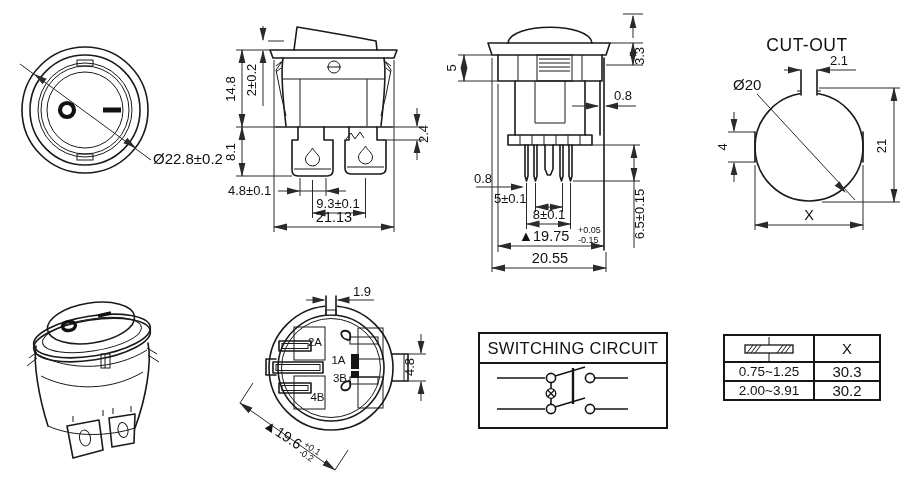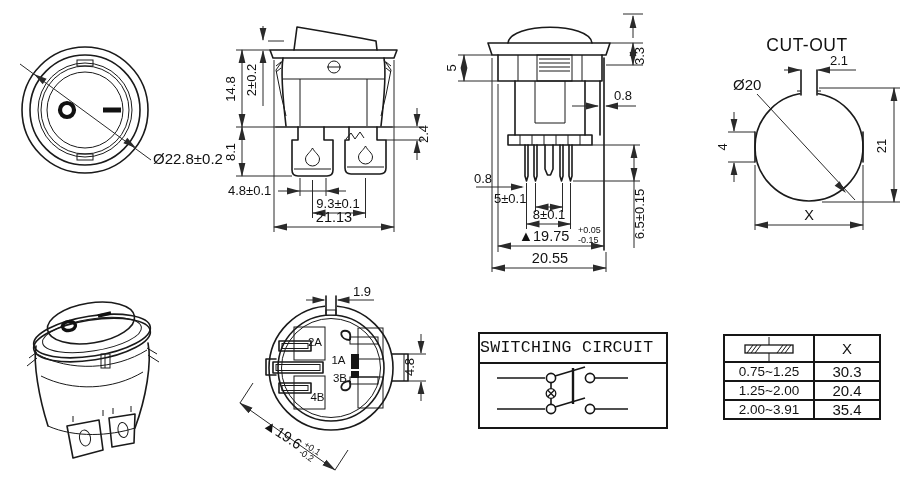--- a/index.html
+++ b/index.html
@@ -14,22 +14,22 @@
   .lbl-sm{font-size:11.5px;}
   .ttl{font-size:17.5px;letter-spacing:.5px;}
   .ol{fill:none;stroke:#1a1a1a;stroke-width:1.6;stroke-linejoin:round;stroke-linecap:round;}
   .tl{fill:none;stroke:#1a1a1a;stroke-width:1;}
   .dl{fill:none;stroke:#2a2a2a;stroke-width:1;}
   .ar{fill:#2a2a2a;stroke:none;}
   .blk{fill:#151515;stroke:none;}
   .wipe{fill:#fff;stroke:none;}
   .circuit-box{position:absolute;left:478px;top:332px;width:190px;height:97px;
                border:2px solid #161616;box-sizing:border-box;background:#fff;}
-  .circuit-title{height:28px;line-height:28px;border-bottom:2px solid #161616;
-                 font-size:16.5px;letter-spacing:.3px;font-family:Liberation Mono, monospace;}
+  .circuit-title{height:28px;line-height:28px;text-align:center;border-bottom:2px solid #161616;
+                 font-size:16.5px;letter-spacing:.3px;}
   .spec-table{position:absolute;left:723px;top:334px;border-collapse:collapse;background:#fff;}
   .spec-table td{border:2px solid #161616;text-align:center;vertical-align:middle;
                  font-size:13.5px;padding:0;}
   .spec-table .c1{width:88px;}
   .spec-table .c2{width:64px;font-size:15px;}
   .spec-table .hdr{height:27px;}
   .spec-table .row{height:17px;margin-left:44px;}
 </style>
 </head>
 <body>
@@ -361,23 +361,19 @@
             <rect x="17" y="9" width="16" height="6" fill="#fff" stroke="none"></rect>
           </svg>
         </td>
         <td class="c2">X</td>
       </tr>
       <tr class="row">
         <td class="c1">0.75~1.25</td>
         <td class="c2">30.3</td>
       </tr>
       <tr class="row">
-        <td class="c1">1.25~2.00</td>
-        <td class="c2">20.4</td>
-      </tr>
-      <tr class="row">
         <td class="c1">2.00~3.91</td>
-        <td class="c2">35.4</td>
+        <td class="c2">30.2</td>
       </tr>
     </tbody>
   </table>
 
 </div>
 
 </body></html>

